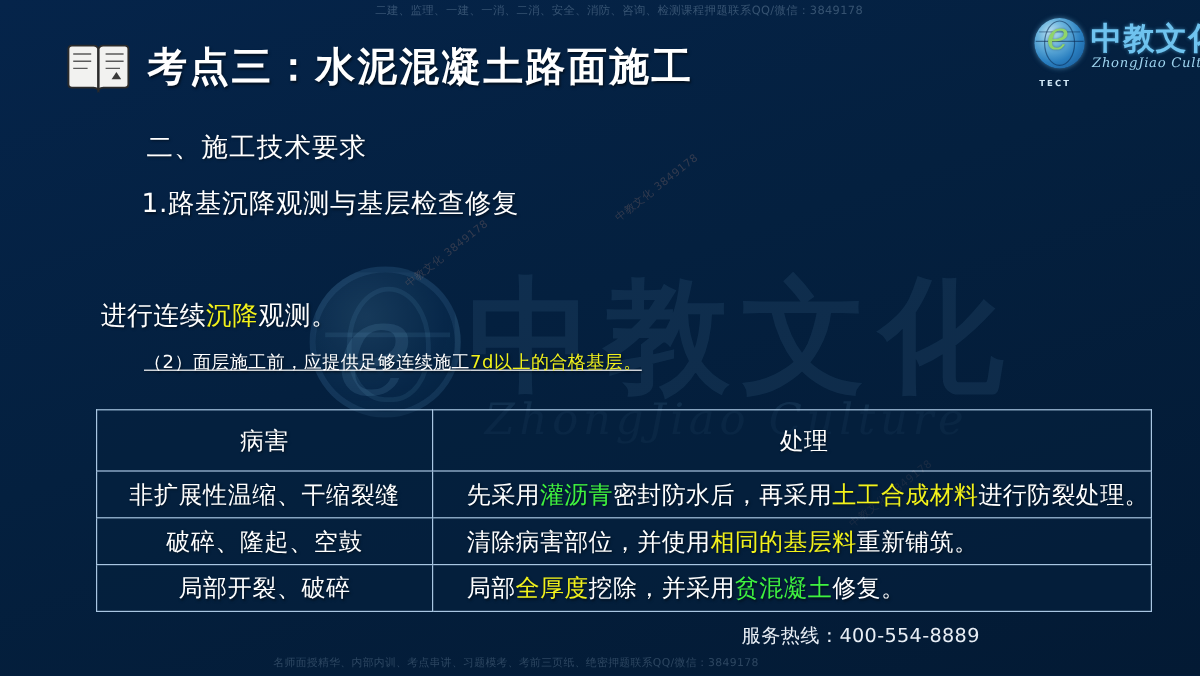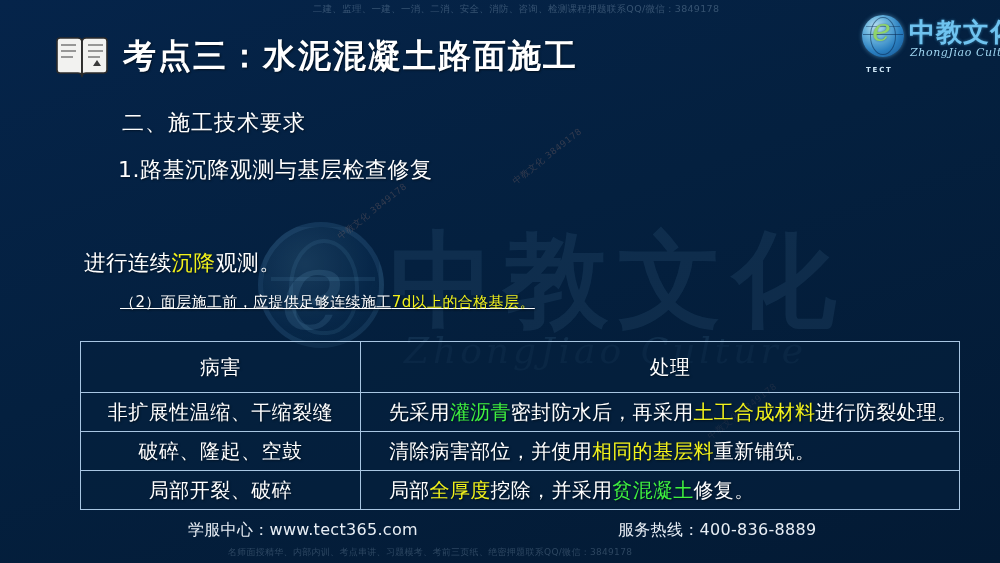--- a/index.html
+++ b/index.html
@@ -363,17 +363,16 @@
     </tr>
     <tr class="body">
       <td class="c1">局部开裂、破碎</td>
       <td class="c2">
         <span>局部</span><span class="hl-y">全厚度</span><span>挖除，并采用</span><span class="hl-g">贫混凝土</span><span>修复。</span>
       </td>
     </tr>
   </tbody>
     </table>
 
-  <div class="footer-left">学服中心：www.tect365.com</div>
-  <div class="footer-right">服务热线：400-836-8889</div>
+  <div class="footer-right">服务热线：400-554-8889</div>
   <div class="footer-sub">名师面授精华、内部内训、考点串讲、习题模考、考前三页纸、绝密押题联系QQ/微信：3849178</div>
 
 </div>
 
 </body></html>

